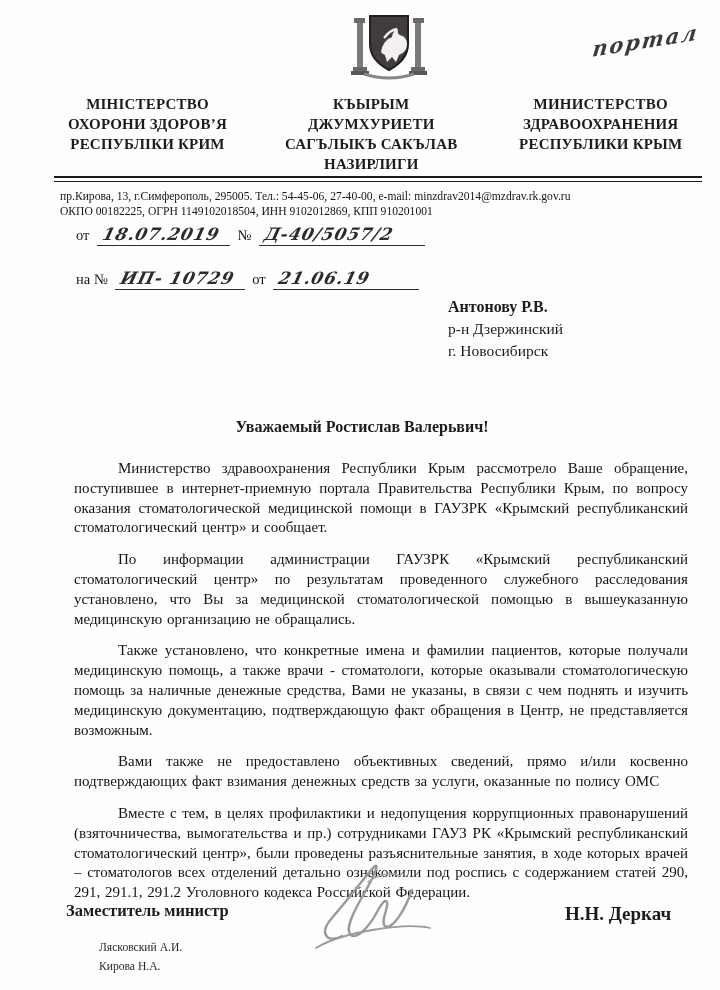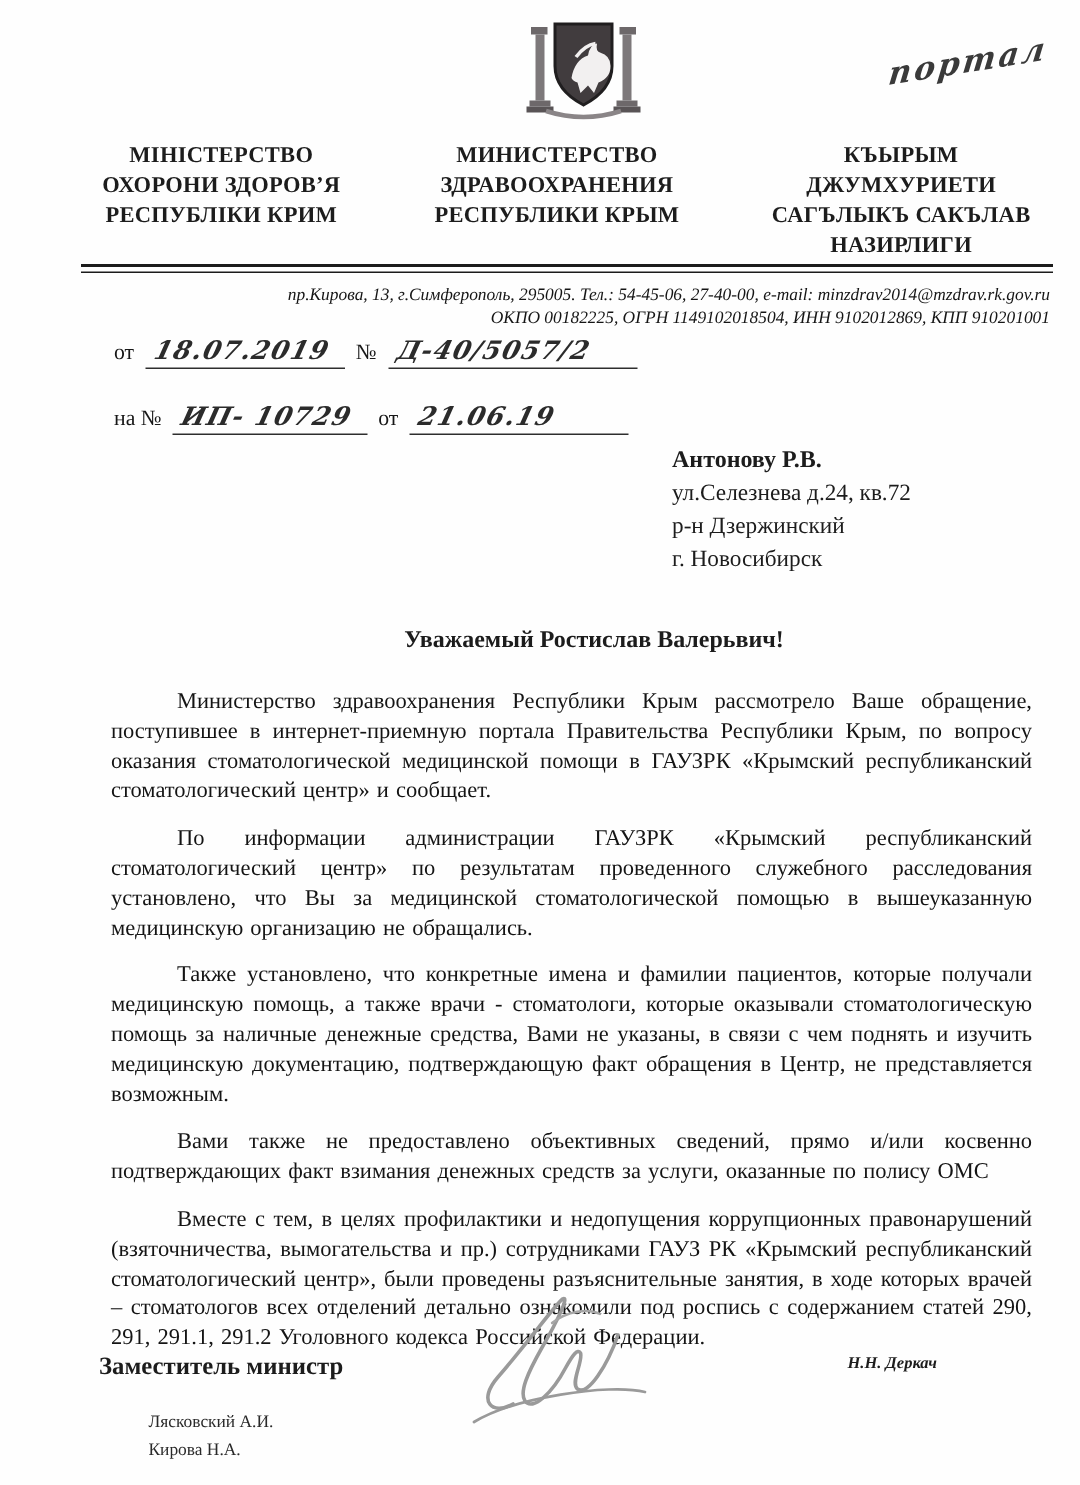--- a/index.html
+++ b/index.html
@@ -29,48 +29,48 @@
   }
   .org-col{
     text-align:center;font-weight:bold;font-size:15px;line-height:20px;
     letter-spacing:.2px;
   }
   .double-rule{
     position:absolute;left:54px;top:176px;width:648px;height:3px;
     border-top:2.5px solid #1b1b1b;border-bottom:1.5px solid #1b1b1b;
   }
   
-  .address{position:absolute;left:60px;top:189px;width:640px;text-align:right;
-    font-size:11.6px;line-height:15px;color:#151515;font-style:italic;}
+  .address{position:absolute;left:60px;top:189px;width:640px;text-align:left;
+    font-size:11.6px;line-height:15px;color:#151515;}
   
   .ref{position:absolute;left:76px;font-size:14.5px;color:#171717;}
   .ref-1{top:224px;}
   .ref-2{top:268px;}
   .hw{
     font-family:"DejaVu Serif", serif;font-style:italic;font-weight:600;
     font-size:17px;color:#2b2b2b;display:inline-block;
     transform:skewX(-14deg);letter-spacing:1px;
   }
   .uline{border-bottom:1.6px solid #2e2e2e;display:inline-block;
     padding:0 10px 1px 6px;margin:0 4px;min-width:92px;}
   
   .recipient{position:absolute;left:448px;top:296px;font-size:15.5px;line-height:22px;}
   .recipient .name{font-weight:bold;font-size:16px;}
   
-  .salutation{position:absolute;left:78px;top:418px;width:636px;text-align:center;
+  .salutation{position:absolute;left:44px;top:418px;width:636px;text-align:center;
     font-weight:bold;font-size:16px;}
   .letter-body{position:absolute;left:62px;top:447px;width:638px;}
   .letter-body p{
     margin:12px;text-align:justify;text-indent:44px;
     font-size:15px;line-height:19.8px;color:#141414;
     word-spacing:1px;
   }
   
   .sign-position{position:absolute;left:66px;top:901px;font-weight:bold;font-size:16.5px;}
-  .sign-name{position:absolute;left:565px;top:903px;font-weight:bold;font-size:11px;font-style:italic;}
+  .sign-name{position:absolute;left:565px;top:903px;font-weight:bold;font-size:19px;}
   .sign-scribble{position:absolute;left:308px;top:862px;}
   .executors{position:absolute;left:66px;top:938px;font-size:11.6px;line-height:19px;color:#2a2a2a;margin-left:33px;}
 </style>
 </head>
 <body>
 
 <div class="page">
 
   <div class="emblem">
     <svg width="90" height="74" viewBox="0 0 90 74" aria-hidden="true">
@@ -96,29 +96,29 @@
 
   <div class="portal-note">портал</div>
 
   <div class="org-header">
     <div class="org-col">
       <div>МІНІСТЕРСТВО</div>
       <div>ОХОРОНИ ЗДОРОВ’Я</div>
       <div>РЕСПУБЛІКИ КРИМ</div>
     </div>
     <div class="org-col">
-      <div>МИНИСТЕРСТВО</div>
-      <div>ЗДРАВООХРАНЕНИЯ</div>
-      <div>РЕСПУБЛИКИ КРЫМ</div>
-    </div>
-    <div class="org-col">
       <div>КЪЫРЫМ</div>
       <div>ДЖУМХУРИЕТИ</div>
       <div>САГЪЛЫКЪ САКЪЛАВ</div>
       <div>НАЗИРЛИГИ</div>
+    </div>
+    <div class="org-col">
+      <div>МИНИСТЕРСТВО</div>
+      <div>ЗДРАВООХРАНЕНИЯ</div>
+      <div>РЕСПУБЛИКИ КРЫМ</div>
     </div>
   </div>
 
   <div class="double-rule"></div>
 
   <div class="address">
     <div>пр.Кирова, 13, г.Симферополь, 295005. Тел.: 54-45-06, 27-40-00, e-mail: minzdrav2014@mzdrav.rk.gov.ru</div>
     <div>ОКПО 00182225, ОГРН 1149102018504, ИНН 9102012869, КПП 910201001</div>
   </div>
 
@@ -131,21 +131,20 @@
 
   <div class="ref ref-2">
     <span>на №</span>
     <span class="uline"><span class="hw">ИП- 10729</span></span>
     <span>от</span>
     <span class="uline" style="min-width:130px"><span class="hw">21.06.19</span></span>
   </div>
 
   <div class="recipient">
     <div class="name">Антонову Р.В.</div>
-    <div>ул.Селезнева д.24, кв.72</div>
     <div>р-н Дзержинский</div>
     <div>г. Новосибирск</div>
   </div>
 
   <div class="salutation">Уважаемый Ростислав Валерьвич!</div>
 
   <div class="letter-body">
     <p>Министерство здравоохранения Республики Крым рассмотрело Ваше обращение, поступившее в интернет-приемную портала Правительства Республики Крым, по вопросу оказания стоматологической медицинской помощи в ГАУЗРК «Крымский республиканский стоматологический центр» и сообщает.</p>
     <p>По информации администрации ГАУЗРК «Крымский республиканский стоматологический центр» по результатам проведенного служебного расследования установлено, что Вы за медицинской стоматологической помощью в вышеуказанную медицинскую организацию не обращались.</p>
     <p>Также установлено, что конкретные имена и фамилии пациентов, которые получали медицинскую помощь, а также врачи - стоматологи, которые оказывали стоматологическую помощь за наличные денежные средства, Вами не указаны, в связи с чем поднять и изучить медицинскую документацию, подтверждающую факт обращения в Центр, не представляется возможным.</p>

